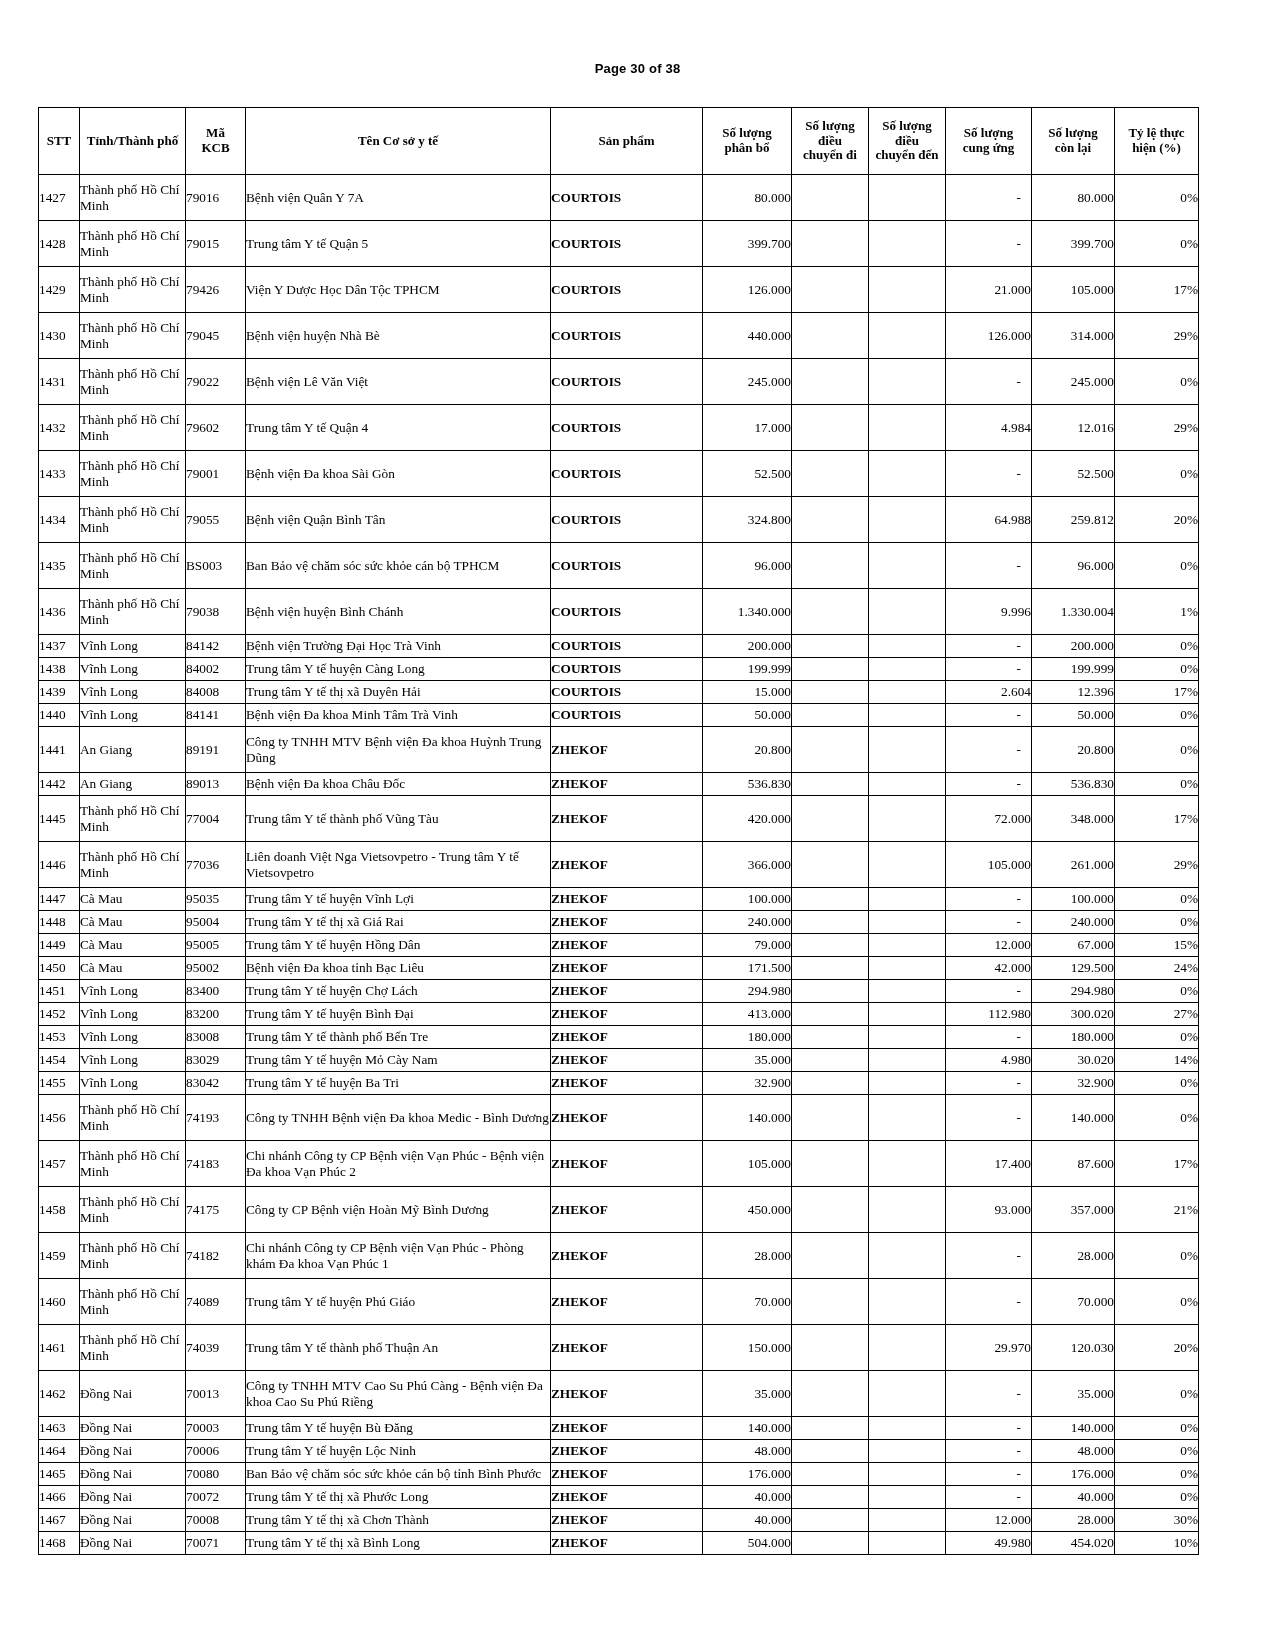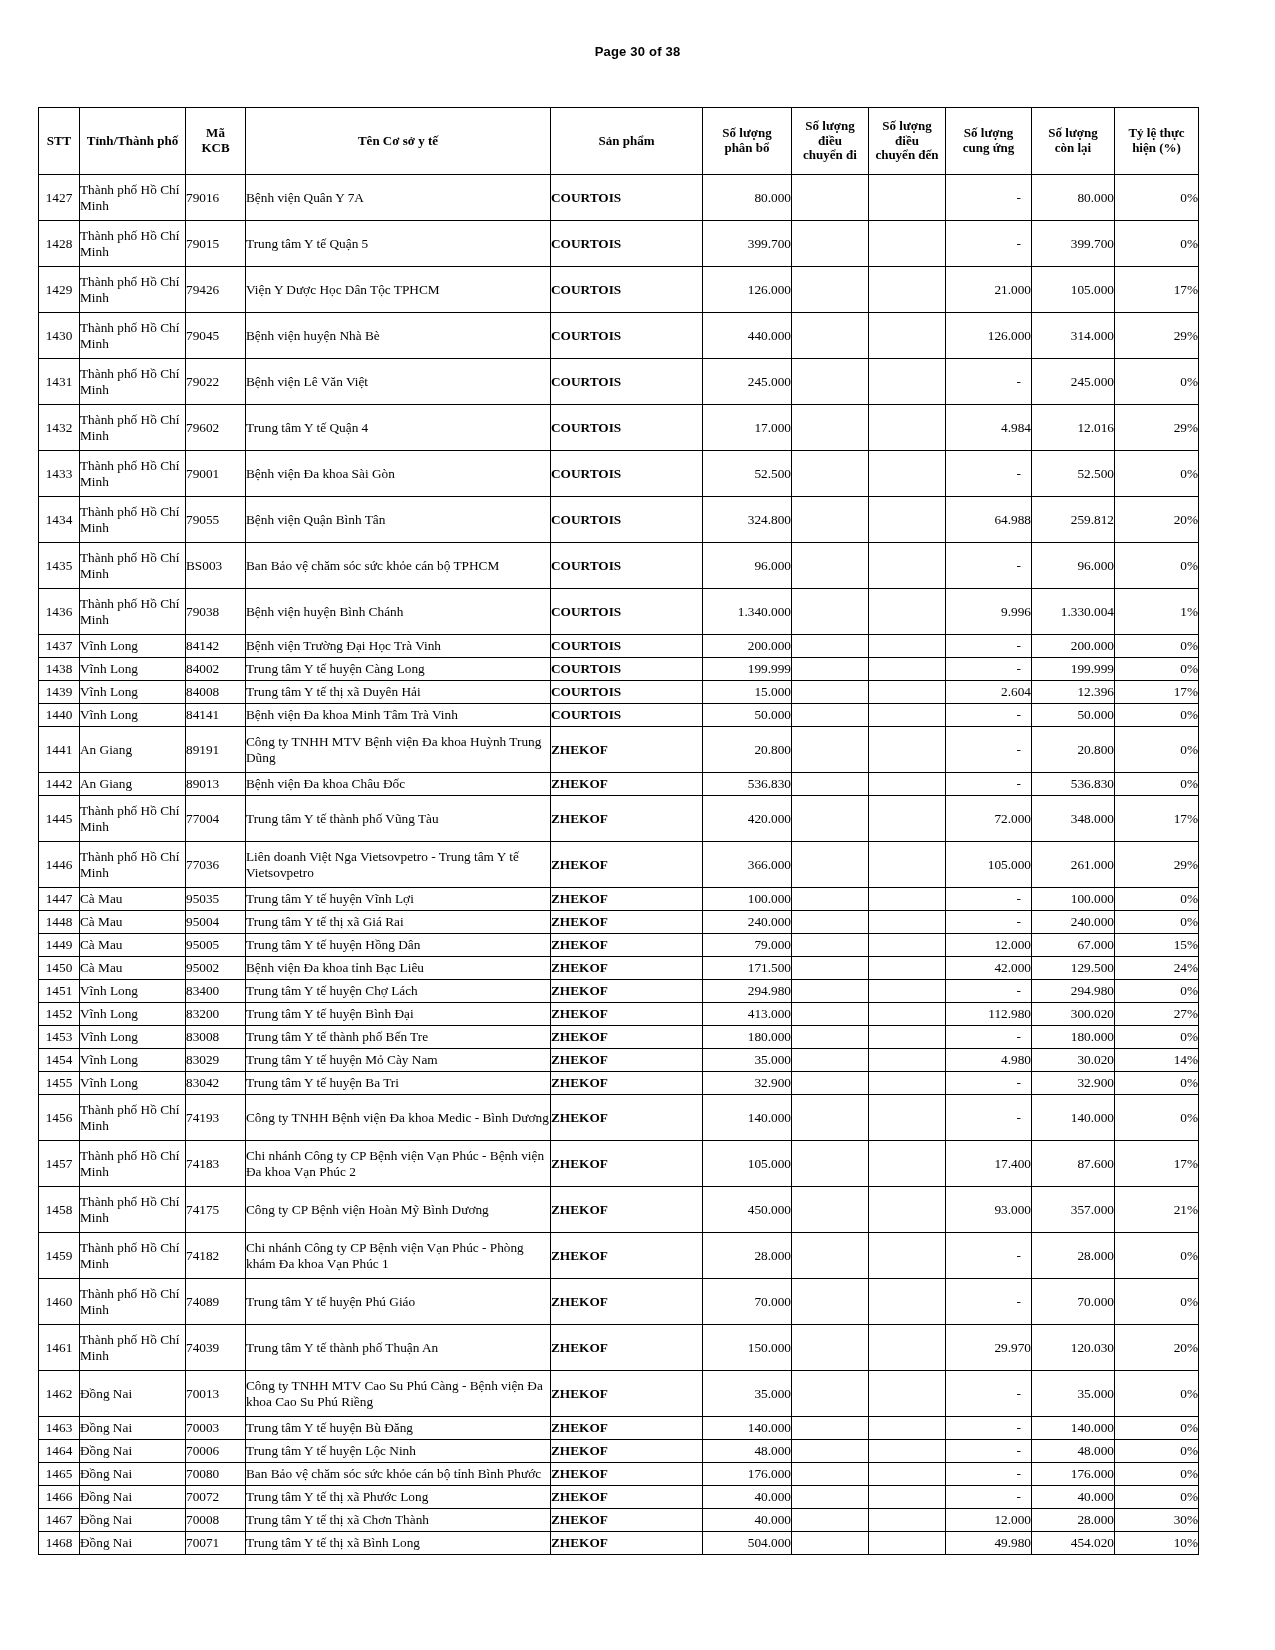--- a/index.html
+++ b/index.html
@@ -11,21 +11,21 @@
     width: 1275px;
     height: 1650px;
     font-family: "Liberation Serif", serif;
     color: #000000;
     position: relative;
   }
   .page {
     width: 1275px;
     height: 1650px;
     box-sizing: border-box;
-    padding: 0;
+    padding: 17px;
     position: relative;
   }
   .page-header {
     text-align: center;
     font-family: "Liberation Sans", sans-serif;
     font-size: 13px;
     font-weight: bold;
     padding-top: 44px;
     letter-spacing: 0.2px;
   }
@@ -61,21 +61,21 @@
   col.c3 { width: 305px; }
   col.c4 { width: 152px; }
   col.c5 { width: 89px; }
   col.c6 { width: 77px; }
   col.c7 { width: 77px; }
   col.c8 { width: 86px; }
   col.c9 { width: 83px; }
   col.c10 { width: 84px; }
 
   td.stt {
-    text-align: center;
+    text-align: left;
     padding: 2px 6px 2px 2px;
     white-space: nowrap;
   }
   td.prov {
     text-align: left;
     padding: 2px 2px 2px 4px;
     line-height: 1.18;
   }
   td.code {
     text-align: left;

